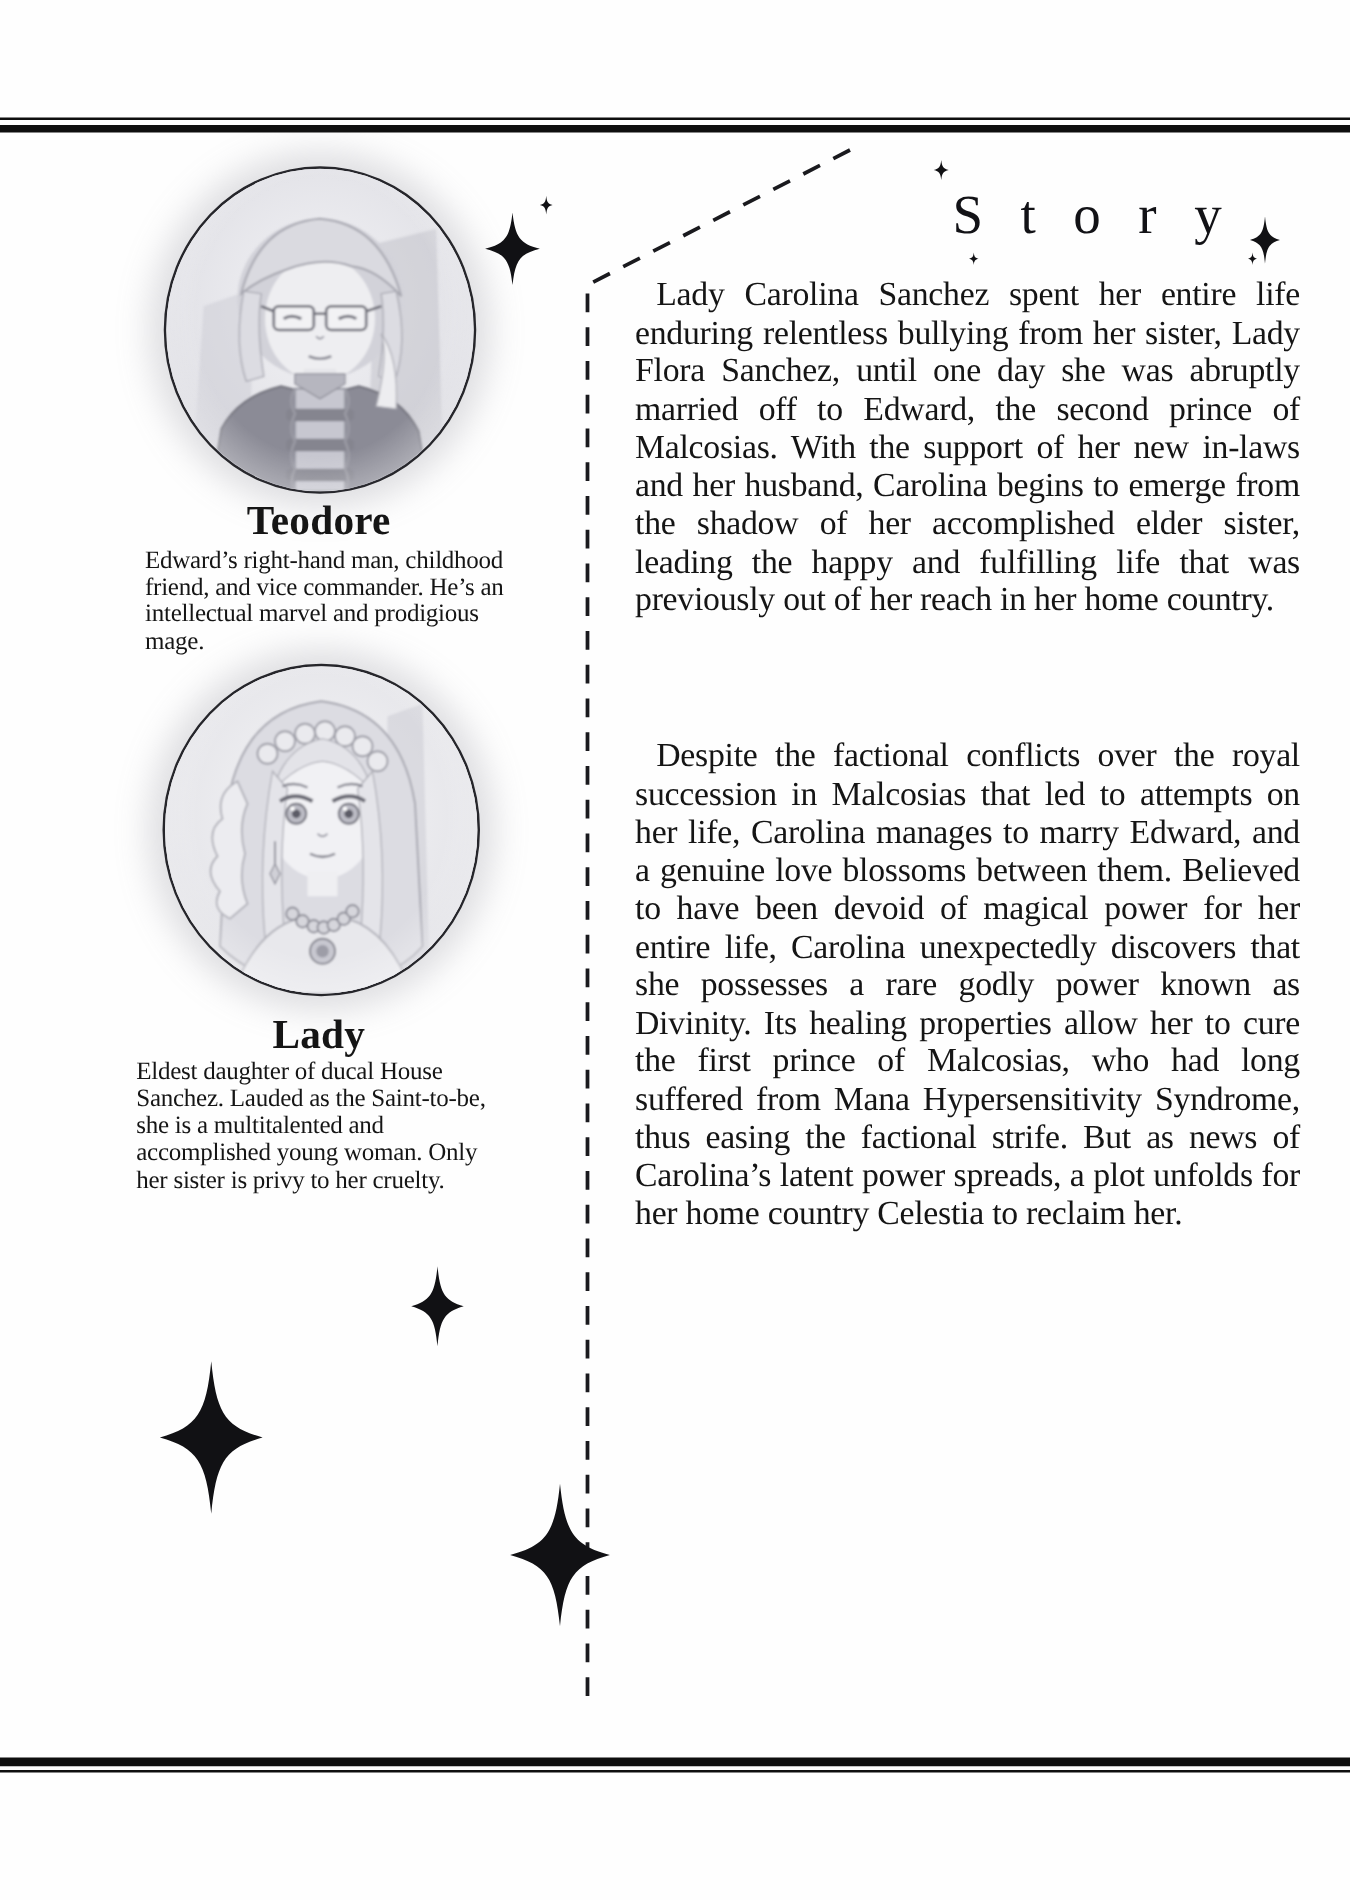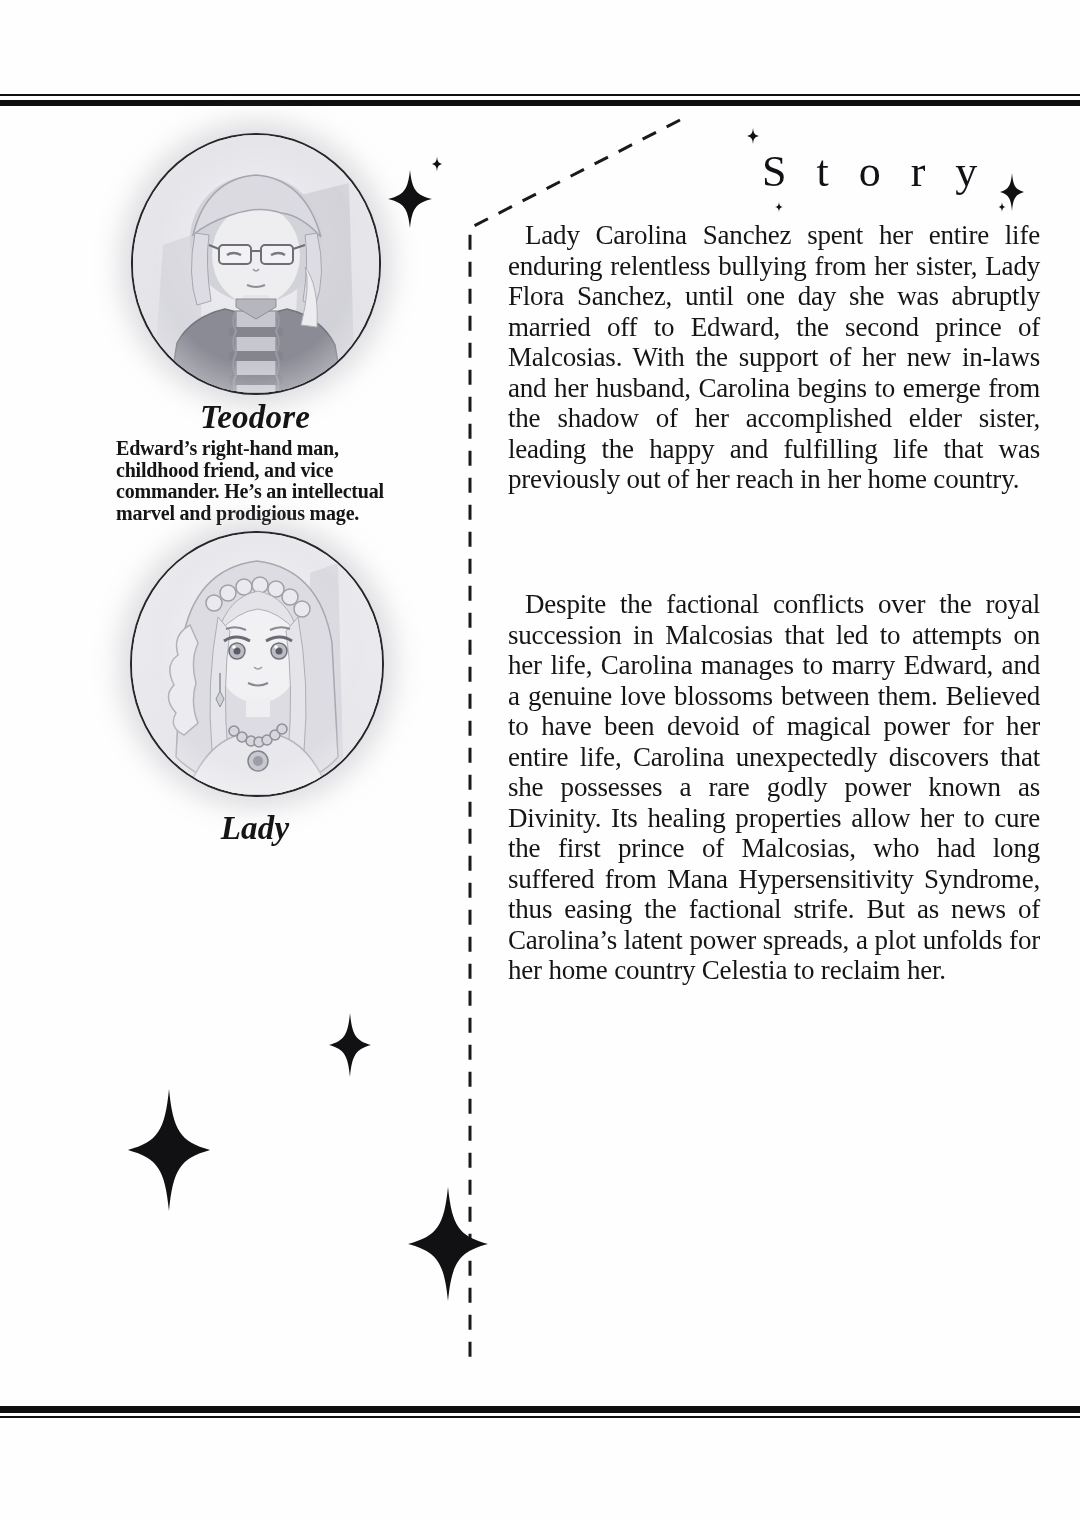--- a/index.html
+++ b/index.html
@@ -37,27 +37,27 @@
   .portrait svg { width:100%; height:100%; display:block; }
   .portrait::after {
     content:""; position:absolute; inset:0; border-radius:50%;
     background:radial-gradient(ellipse at 50% 46%,
       rgba(255,255,255,0) 56%, rgba(255,255,255,0.40) 78%, rgba(255,255,255,0.9) 99%);
   }
 
   
   .char-name {
     position:absolute; width:300px; left:105px; text-align:center;
-    font-size:33px; font-weight:bold; letter-spacing:0.2px;font-style:italic;
+    font-size:33px; font-weight:bold; letter-spacing:0.2px;
   }
   #name-teodore { top:399px; }
   #name-flora   { top:810px; }
   .char-desc {
     position:absolute; font-size:20px; line-height:21.7px;
-    font-weight:bold; letter-spacing:-0.2px;
+    font-weight:normal; letter-spacing:-0.2px;
   }
   #desc-teodore { left:116px; top:438px; width:288px; }
   #desc-flora   { left:109px; top:847px; width:302px; }
 
   
   .story-title {
     position:absolute; left:762px; top:122px;
     font-size:44px; font-weight:400; letter-spacing:30px; color:#121216;
     white-space:nowrap;
     margin-top:24px;
@@ -180,20 +180,21 @@
             <circle cx="143" cy="202" r="5"></circle>
           <circle cx="150" cy="196" r="5"></circle>
         </g>
         <circle cx="126" cy="228" r="10" fill="#c8c8d0" stroke="#83838d" stroke-width="1.5"></circle>
         <circle cx="126" cy="228" r="5" fill="#9d9da7"></circle>
       </g>
     </svg>
   </div>
 
   <div class="char-name" id="name-flora">Lady</div>
+  <div class="char-desc" id="desc-flora">Eldest daughter of ducal House Sanchez. Lauded as the Saint-to-be, she is a multitalented and accomplished young woman. Only her sister is privy to her cruelty.</div>
 
   <div class="story-title">Story</div>
   <div class="story-par" id="story-p1">Lady Carolina Sanchez spent her entire life enduring relentless bullying from her sister, Lady Flora Sanchez, until one day she was abruptly married off to Edward, the second prince of Malcosias. With the support of her new in-laws and her husband, Carolina begins to emerge from the shadow of her accomplished elder sister, leading the happy and fulfilling life that was previously out of her reach in her home country.</div>
   <div class="story-par" id="story-p2">Despite the factional conflicts over the royal succession in Malcosias that led to attempts on her life, Carolina manages to marry Edward, and a genuine love blossoms between them. Believed to have been devoid of magical power for her entire life, Carolina unexpectedly discovers that she possesses a rare godly power known as Divinity. Its healing properties allow her to cure the first prince of Malcosias, who had long suffered from Mana Hypersensitivity Syndrome, thus easing the factional strife. But as news of Carolina’s latent power spreads, a plot unfolds for her home country Celestia to reclaim her.</div>
 
   <svg class="overlay-svg">
     <defs>
       <path id="spark" d="M0,-50 C3,-16 8,-7 30,0 C8,7 3,16 0,50 C-3,16 -8,7 -30,0 C-8,-7 -3,-16 0,-50 Z" fill="#111114"></path>
     </defs>
     <polyline points="680,120 470,228 470,1365" fill="none" stroke="#1a1a1e" stroke-width="3" stroke-dasharray="15 12"></polyline>

